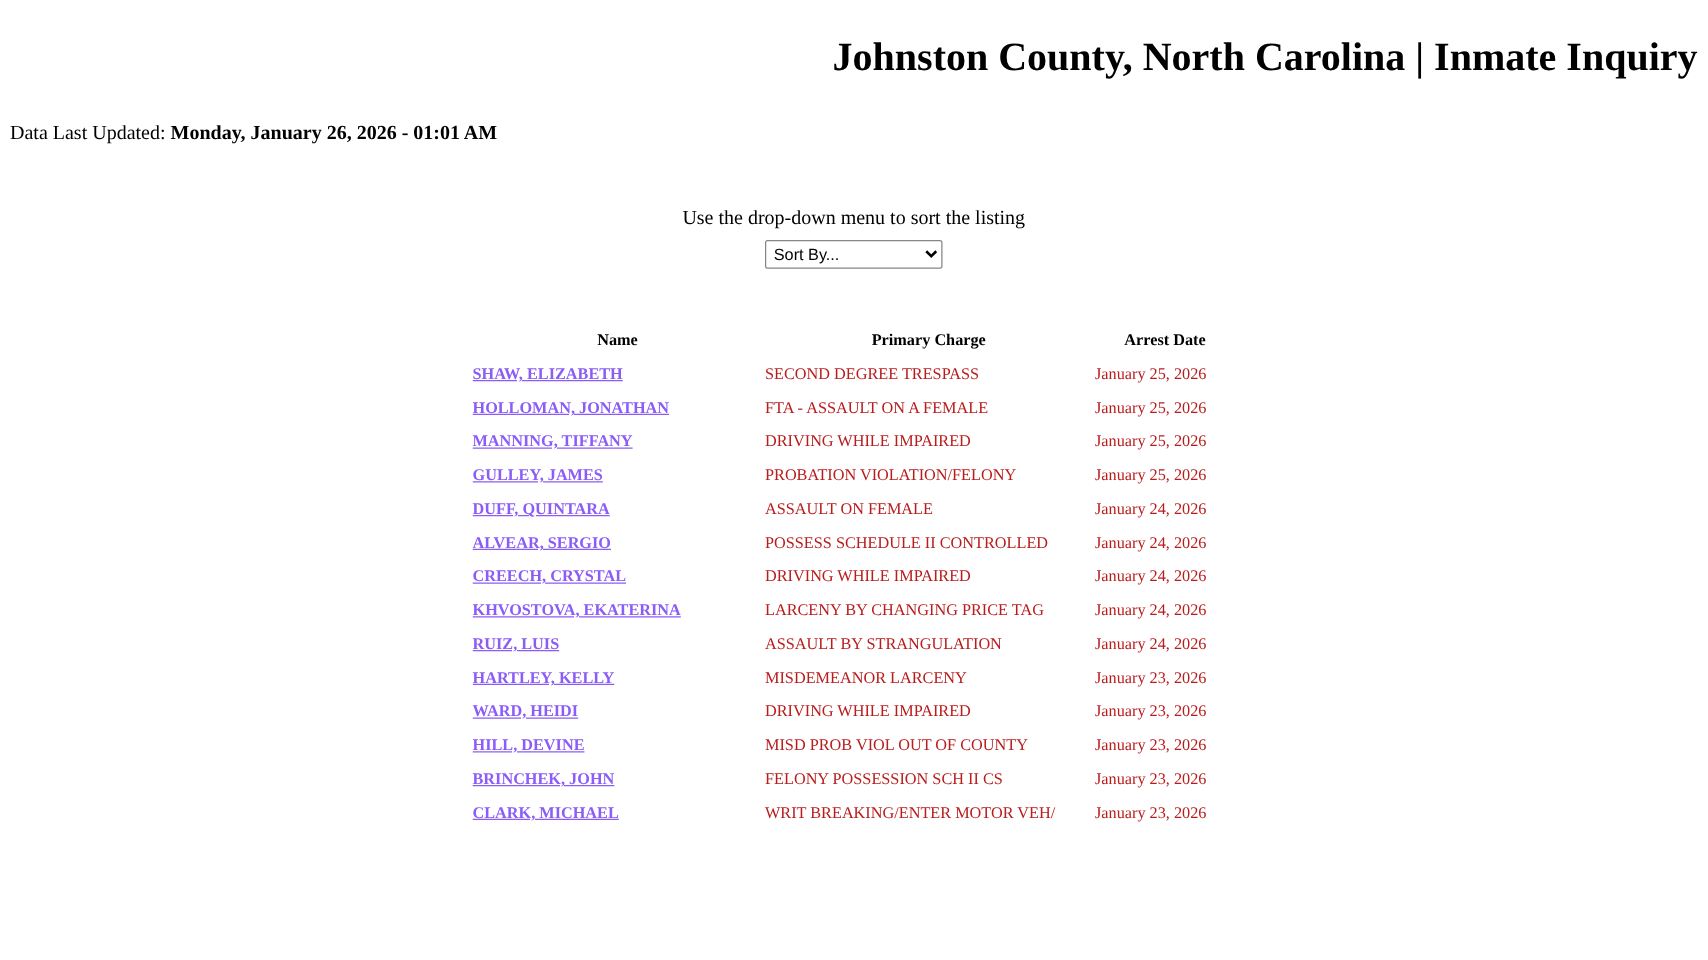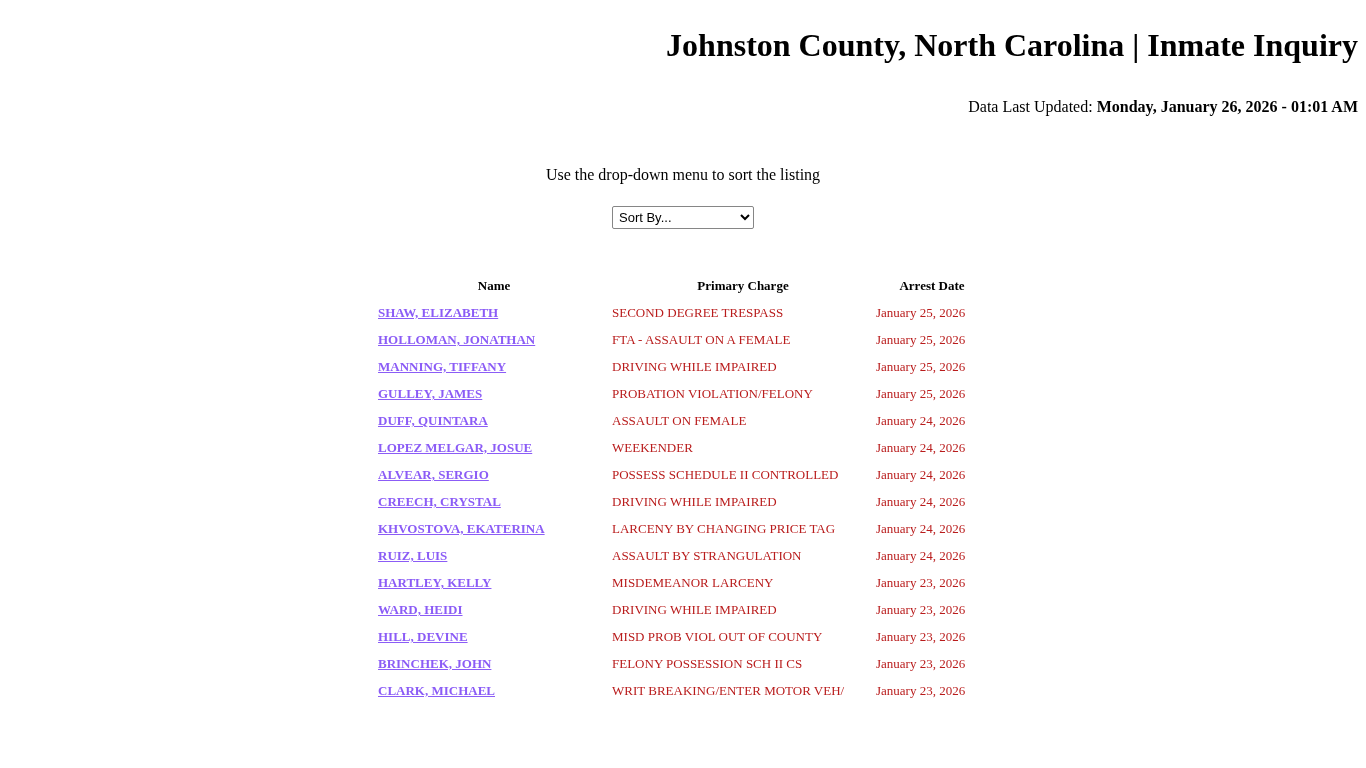--- a/index.html
+++ b/index.html
@@ -26,33 +26,33 @@
     color: #000000;
     text-align: right;
   }
   p.intro {
     font-size: 16px;
     margin: 17px 0 0 0;
     line-height: 18px;
   }
   .updated-line {
     margin-top: 34px;
-    text-align: right;
+    text-align: left;
     font-size: 16px;
     line-height: 18px;
   }
   .updated-line b { font-weight: bold; }
   .sort-instruction {
     margin-top: 50px;
     text-align: center;
     font-size: 16px;
     line-height: 18px;
   }
   .sort-wrap {
-    margin-top: 22px;
+    margin-top: 8px;
     text-align: center;
   }
   select.sort-select {
     width: 136px;
     height: 21px;
     font-family: "Liberation Sans", sans-serif;
     font-size: 13px;
     color: #000000;
     background: #ffffff;
     border: 1px solid #868686;
@@ -161,27 +161,20 @@
   </tr>
 
   <tr>
     <td class="name-cell">
       <a href="#">DUFF, QUINTARA</a>
     </td>
     <td class="charge-cell">ASSAULT ON FEMALE</td>
     <td class="date-cell">January 24, 2026</td>
   </tr>
 
-  <tr>
-    <td class="name-cell">
-      <a href="#">LOPEZ MELGAR, JOSUE</a>
-    </td>
-    <td class="charge-cell">WEEKENDER</td>
-    <td class="date-cell">January 24, 2026</td>
-  </tr>
 
   <tr>
     <td class="name-cell">
       <a href="#">ALVEAR, SERGIO</a>
     </td>
     <td class="charge-cell">POSSESS SCHEDULE II CONTROLLED</td>
     <td class="date-cell">January 24, 2026</td>
   </tr>
 
   <tr>

